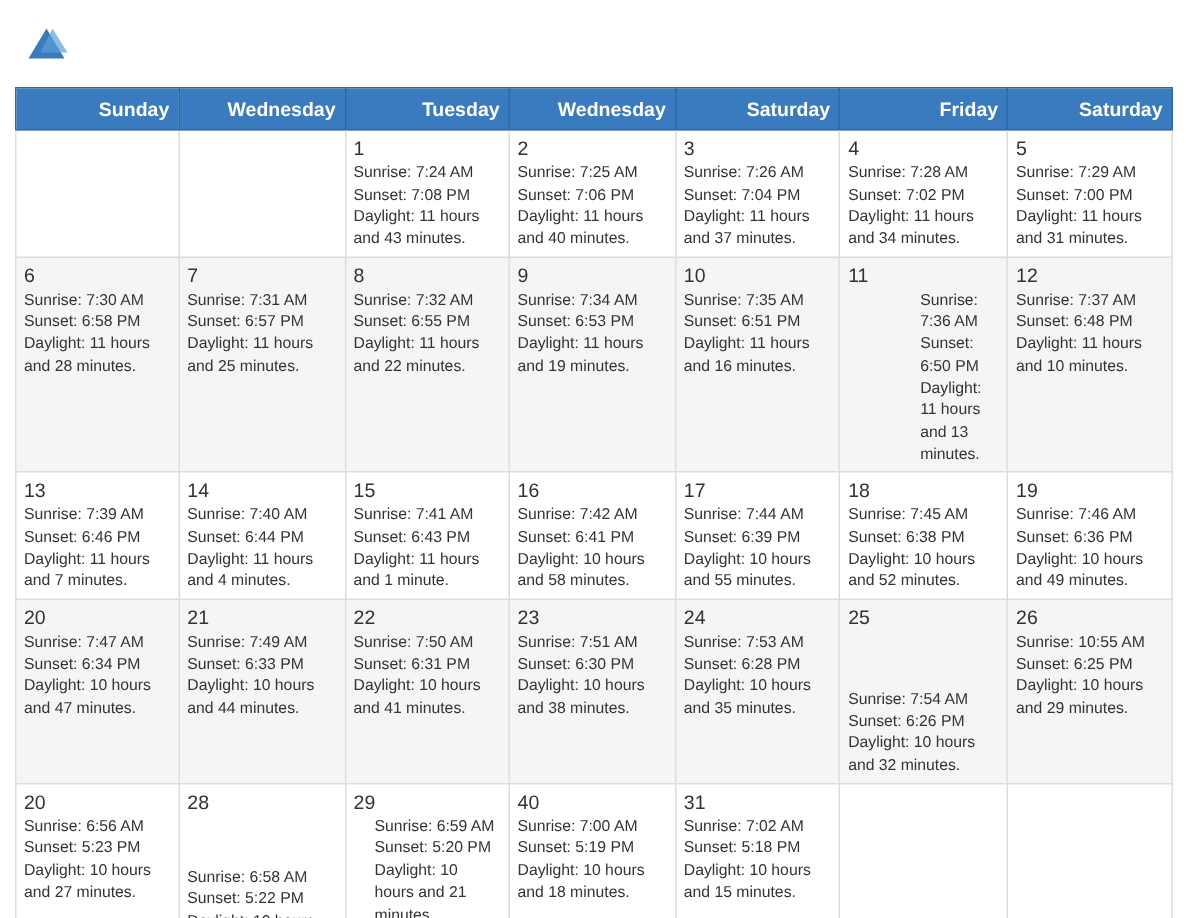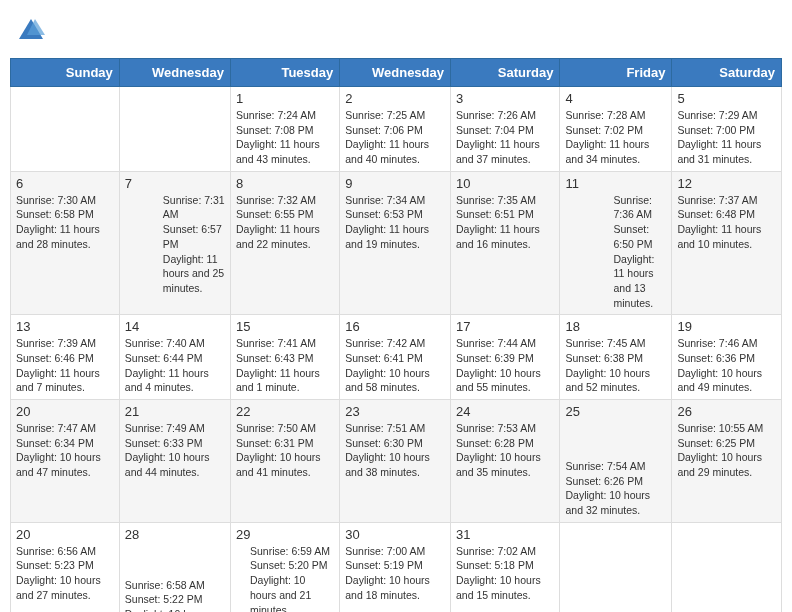--- a/index.html
+++ b/index.html
@@ -161,21 +161,21 @@
       </tr>
       <tr>
         <td>
           <span class="day-number">6</span>
           <div class="cell-text" style="white-space: pre-line;">Sunrise: 7:30 AM
 Sunset: 6:58 PM
 Daylight: 11 hours and 28 minutes.</div>
         </td>
         <td>
           <span class="day-number">7</span>
-          <div class="cell-text" style="white-space: pre-line; margin-left: 38px;">Sunrise: 7:31 AM
+          <div class="cell-text" style="white-space: pre-line;">Sunrise: 7:31 AM
 Sunset: 6:57 PM
 Daylight: 11 hours and 25 minutes.</div>
         </td>
         <td>
           <span class="day-number">8</span>
           <div class="cell-text" style="white-space: pre-line;">Sunrise: 7:32 AM
 Sunset: 6:55 PM
 Daylight: 11 hours and 22 minutes.</div>
         </td>
         <td>
@@ -304,21 +304,21 @@
 Sunset: 5:22 PM
 Daylight: 10 hours and 24 minutes.</div>
         </td>
         <td>
           <span class="day-number">29</span>
           <div class="cell-text" style="white-space: pre-line; margin-left: 14px;">Sunrise: 6:59 AM
 Sunset: 5:20 PM
 Daylight: 10 hours and 21 minutes.</div>
         </td>
         <td>
-          <span class="day-number">30</span>
+          <span class="day-number">40</span>
           <div class="cell-text" style="white-space: pre-line;">Sunrise: 7:00 AM
 Sunset: 5:19 PM
 Daylight: 10 hours and 18 minutes.</div>
         </td>
         <td>
           <span class="day-number">31</span>
           <div class="cell-text" style="white-space: pre-line;">Sunrise: 7:02 AM
 Sunset: 5:18 PM
 Daylight: 10 hours and 15 minutes.</div>
         </td>

